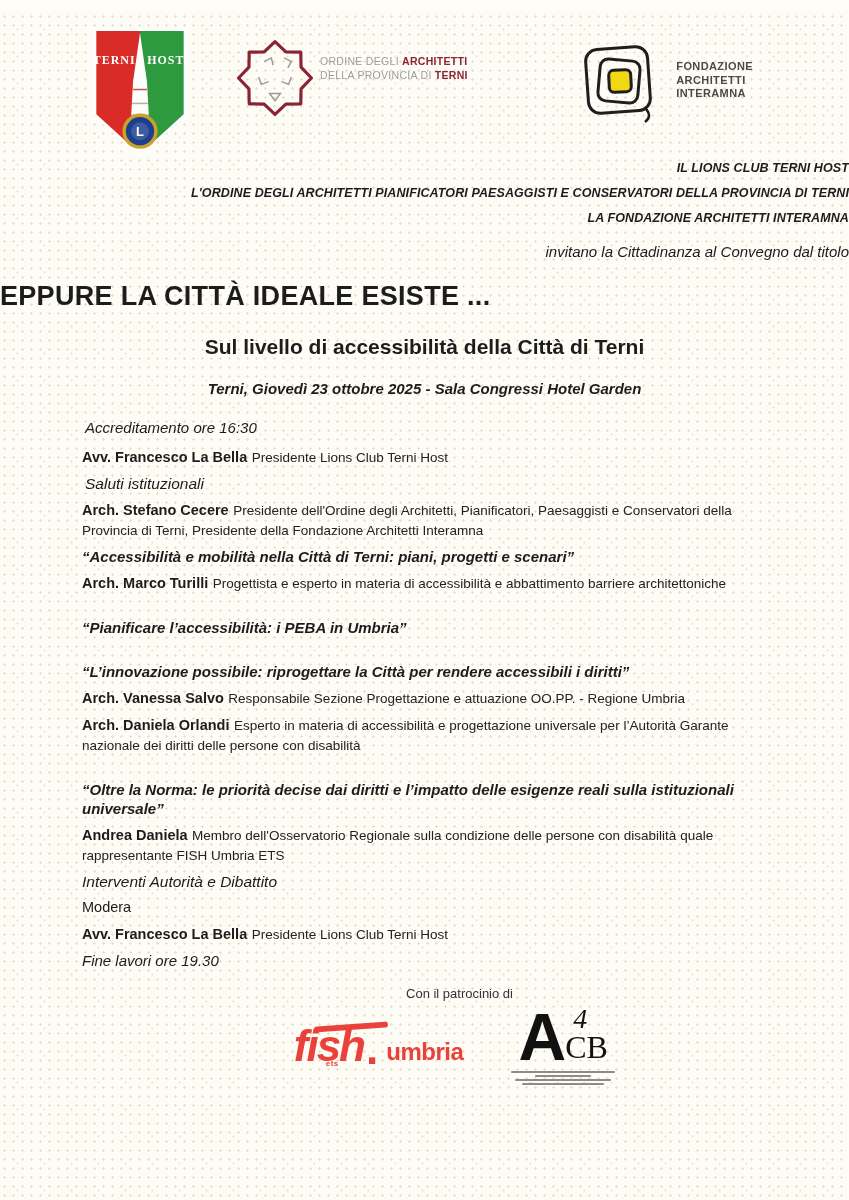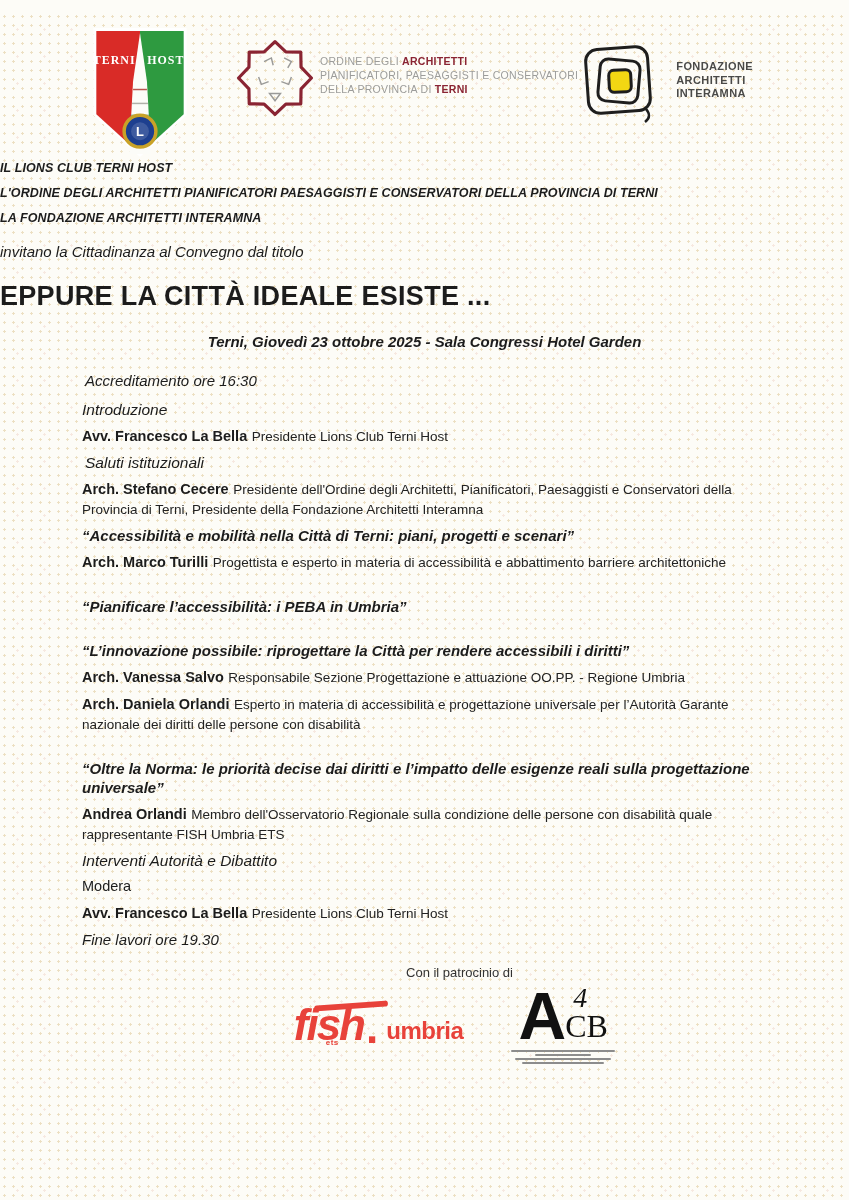--- a/index.html
+++ b/index.html
@@ -19,23 +19,23 @@
   }
   
   .logos{display:flex;align-items:flex-start;padding:12px 96px 0 84px;height:140px;box-sizing:border-box;}
   .shield{flex:0 0 auto;}
   .ordine{display:flex;gap:4px;margin-left:38px;margin-top:13px;}
   .ordine-text{margin-top:17px;font-size:10.5px;line-height:14px;color:#9c9c9a;letter-spacing:.3px;}
   .ordine-text .b{color:#8a2433;font-weight:700;}
   .fondazione{display:flex;gap:9px;margin-left:auto;margin-top:14px;}
   .fond-text{margin-top:22px;font-size:11px;line-height:13.5px;font-weight:700;color:#4a4a48;letter-spacing:.4px;}
   
-  .org-lines{text-align:left;margin-top:4px;}
+  .org-lines{text-align:right;margin-top:4px;}
   .org{font-size:12.5px;font-weight:700;font-style:italic;line-height:25px;white-space:nowrap;letter-spacing:.1px;}
-  .invite{text-align:left;font-style:italic;font-size:15px;margin-top:12px;}
+  .invite{text-align:right;font-style:italic;font-size:15px;margin-top:12px;}
   .title{text-align:left;font-size:27px;font-weight:700;letter-spacing:.3px;margin-top:21px;}
   .subtitle{text-align:center;font-size:21px;font-weight:700;margin-top:23px;}
   .dateline{text-align:center;font-size:15px;font-weight:700;font-style:italic;margin-top:21px;}
   
   .program{padding:0 82px;margin-top:21px;}
   .row{margin-bottom:7px;line-height:19px;}
   .row.gap{margin-top:25px;}
   .sched{font-style:italic;font-size:15px;line-height:19px;margin-bottom:10px;padding-left:3px;}
   .section{font-style:italic;font-size:15.5px;}
   .quote{font-style:italic;font-weight:700;font-size:15px;}
@@ -96,21 +96,20 @@
         <g stroke="#9a9a98" stroke-width="1.6" fill="none">
           <path d="M33,27 L41,23 L43,31"></path>
           <path d="M55,23 L63,27 L59,34"></path>
           <path d="M27,44 L30,52 L38,49"></path>
           <path d="M63,44 L60,52 L52,49"></path>
           <path d="M39,62 L51,62 L45,70 Z"></path>
         </g>
       </svg>
       <div class="ordine-text">
         <div><span>ORDINE DEGLI </span><span class="b">ARCHITETTI</span></div>
-        <div>PIANIFICATORI, PAESAGGISTI E CONSERVATORI</div>
         <div><span>DELLA PROVINCIA DI </span><span class="b">TERNI</span></div>
       </div>
     </div>
 
     <div class="fondazione">
       <svg width="88" height="90" viewBox="0 0 88 90">
         <g fill="none" stroke="#1e1e1e" stroke-width="3" stroke-linejoin="round">
           <rect x="8" y="10" width="62" height="64" rx="12" transform="rotate(-4 39 42)"></rect>
           <rect x="20" y="22" width="40" height="42" rx="8" transform="rotate(5 40 43)"></rect>
           <rect x="30" y="32" width="22" height="22" rx="5" fill="#f2d713" transform="rotate(-3 41 43)"></rect>
@@ -126,29 +125,29 @@
   </header>
 
   <div class="org-lines">
     <div class="org">IL LIONS CLUB TERNI HOST</div>
     <div class="org">L'ORDINE DEGLI ARCHITETTI PIANIFICATORI PAESAGGISTI E CONSERVATORI DELLA PROVINCIA DI TERNI</div>
     <div class="org">LA FONDAZIONE ARCHITETTI INTERAMNA</div>
   </div>
 
   <div class="invite">invitano la Cittadinanza al Convegno dal titolo</div>
   <h1 class="title" style="margin:21px 0 0;">EPPURE LA CITTÀ IDEALE ESISTE ...</h1>
+  <h2 class="subtitle" style="margin:23px 0 0;">Sul livello di accessibilità della Città di Terni</h2>
   <div class="dateline">Terni, Giovedì 23 ottobre 2025 - Sala Congressi Hotel Garden</div>
 
   <main class="program">
 
     <div class="row sched">
       <div>Accreditamento ore 16:30</div>
     </div>
 
-    <div class="row section">Introduzione</div>
 
     <div class="row speaker">
       <span class="name">Avv. Francesco La Bella</span>
       <span class="role">Presidente Lions Club Terni Host</span>
     </div>
 
     <div class="row section" style="padding-left:3px;">Saluti istituzionali</div>
 
     <div class="row speaker">
       <span class="name">Arch. Stefano Cecere</span>
@@ -170,24 +169,24 @@
     <div class="row speaker">
       <span class="name">Arch. Vanessa Salvo</span>
       <span class="role">Responsabile Sezione Progettazione e attuazione OO.PP. - Regione Umbria</span>
     </div>
 
     <div class="row speaker">
       <span class="name">Arch. Daniela Orlandi</span>
       <span class="role">Esperto in materia di accessibilità e progettazione universale per l’Autorità Garante nazionale dei diritti delle persone con disabilità</span>
     </div>
 
-    <div class="row quote gap">“Oltre la Norma: le priorità decise dai diritti e l’impatto delle esigenze reali sulla progettazione universale”</div>
-
-    <div class="row speaker">
-      <span class="name">Andrea Orlandi</span>
+    <div class="row quote gap">“Oltre la Norma: le priorità decise dai diritti e l’impatto delle esigenze reali sulla istituzionali universale”</div>
+
+    <div class="row speaker">
+      <span class="name">Andrea Daniela</span>
       <span class="role">Membro dell'Osservatorio Regionale sulla condizione delle persone con disabilità quale rappresentante FISH Umbria ETS</span>
     </div>
 
 
     <div class="row section">Interventi Autorità e Dibattito</div>
 
     <div class="row plain">Modera</div>
 
     <div class="row speaker">
       <span class="name">Avv. Francesco La Bella</span>

